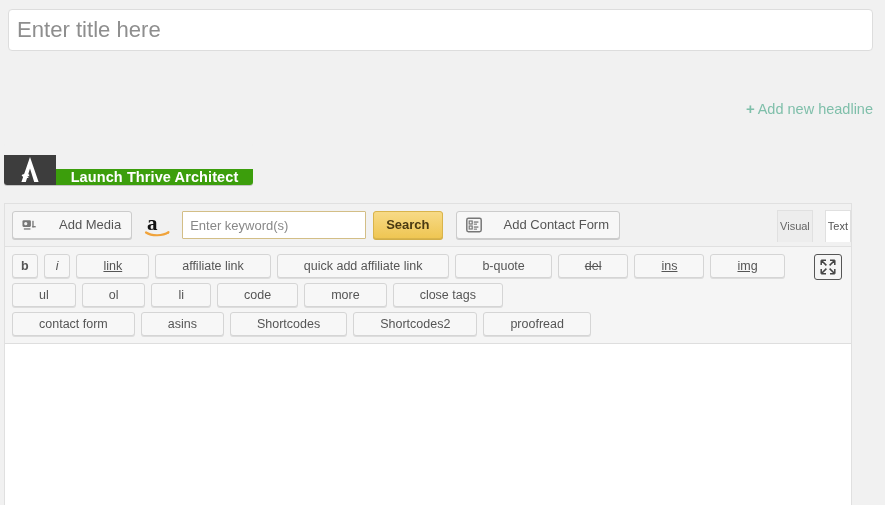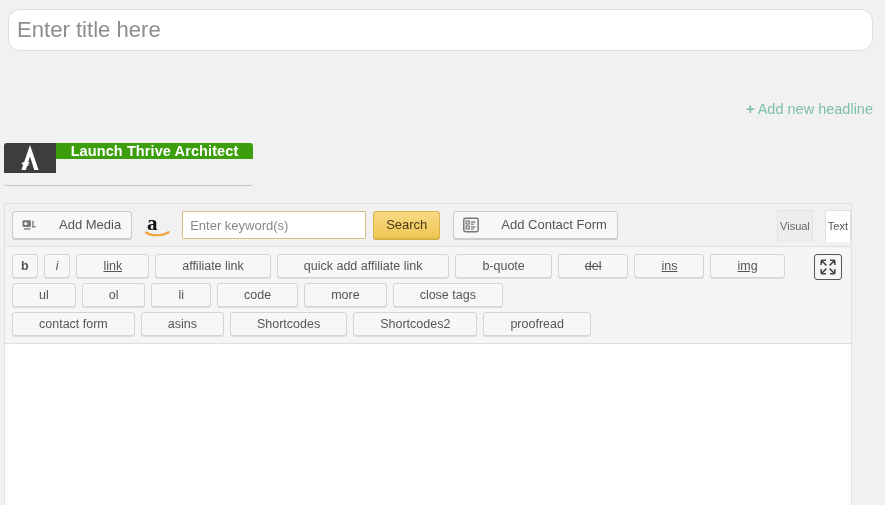--- a/index.html
+++ b/index.html
@@ -18,21 +18,21 @@
   
   #title-wrap {
     position: absolute;
     left: 8px; top: 9px;
     width: 865px; height: 42px;
   }
   #title-input {
     width: 100%; height: 100%;
     background: #ffffff;
     border: 1px solid #ddd;
-    border-radius: 12px;
+    border-radius: 4px;
     padding: 3px 8px;
     font-family: "Liberation Sans", sans-serif;
     font-size: 1.7em;
     font-weight: 300;
     line-height: 100%;
     color: #32373c;
     outline: none;
   }
   #title-input::placeholder { color: #8e8e8e; opacity: 1; }
 
@@ -56,21 +56,21 @@
     margin-right: 3px;
     font-size: 15px;
   }
 
   
   #thrive-btn {
     position: absolute;
     left: 4px; top: 143px;
     height: 42px;
     display: flex;
-    align-items: flex-start;
+    align-items: flex-end;
     border-radius: 3px;
     overflow: hidden;
     cursor: pointer;
     box-shadow: 0 1px 0 rgba(0,0,0,.18);
     width: 249px;
   }
   #thrive-icon {
     width: 52px;
     background: #3d3d3d;
     display: flex;
@@ -151,20 +151,21 @@
   }
   #keyword-input::placeholder { color: #888; opacity: 1; }
   #search-btn {
     margin-left: 7px;
     background: #f3cf6c;
     background-image: linear-gradient(#f7da86, #efc653);
     border: 1px solid #d9b44b;
     color: #4a3a12;
     box-shadow: 0 1px 0 #d2ae48;
     padding: 0 12px;
+    font-weight: bold;
   }
   #contact-form-btn { margin-left: 13px; }
 
   
   #tabs {
     position: absolute;
     right: 0; top: 6px;
     display: flex;
     align-items: flex-end;
   }

